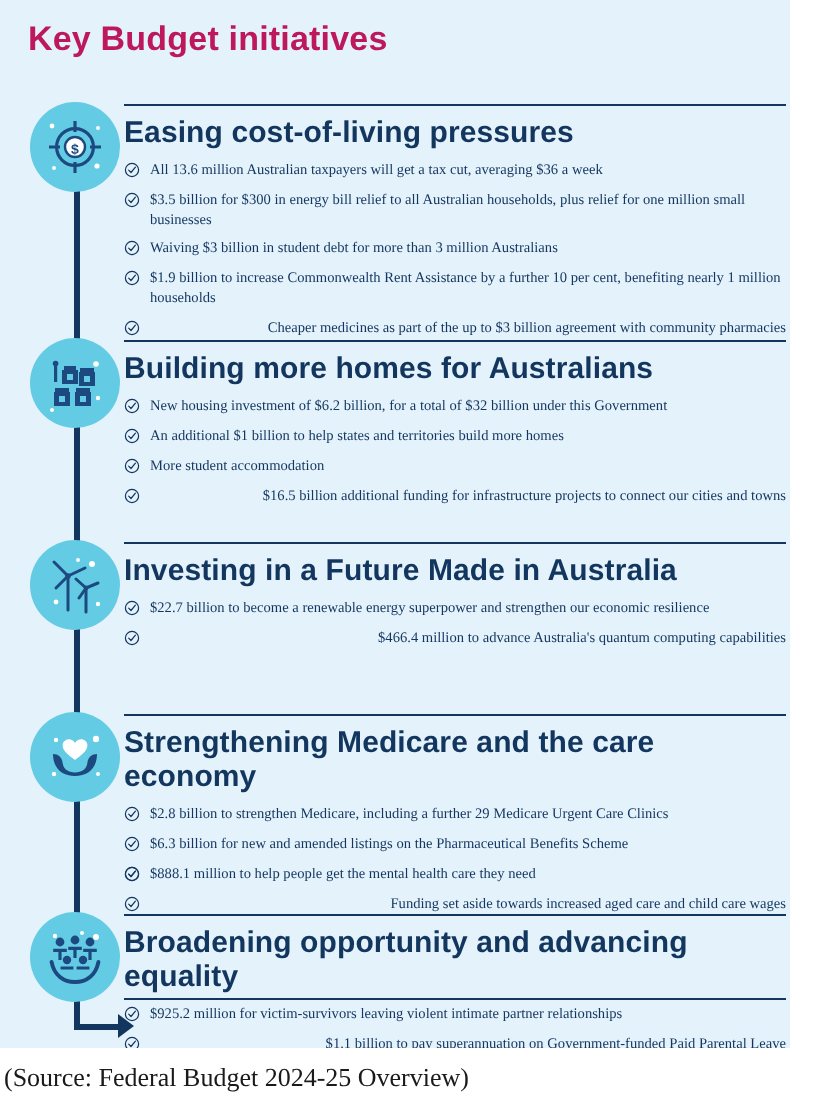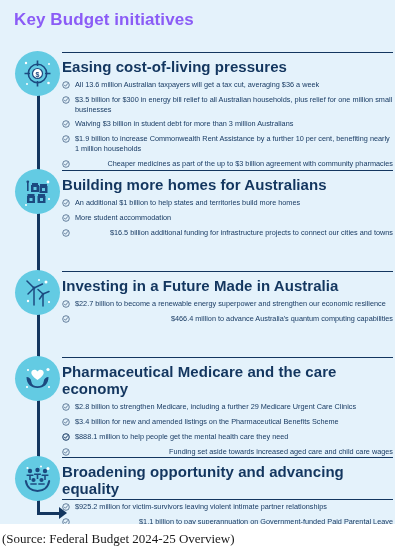--- a/index.html
+++ b/index.html
@@ -20,21 +20,21 @@
     background: #e4f2fb;
     box-sizing: border-box;
     overflow: hidden;
   }
   .page-title {
     position: absolute;
     left: 14px;
     top: 10px;
     font-size: 17px;
     font-weight: bold;
-    color: #8b5cf6;
+    color: #be185d;
     letter-spacing: 0.1px;
   }
   
   .spine {
     position: absolute;
     left: 37px;
     top: 66px;
     width: 2.5px;
     height: 448px;
     background: #13365f;
@@ -97,20 +97,21 @@
     margin: 0;
     padding: 0;
   }
   .bullet {
     position: relative;
     padding-left: 13px;
     font-size: 7.3px;
     line-height: 9.6px;
     color: #13365f;
     margin-bottom: 5.2px;
+    font-family: Liberation Serif, serif;
   }
   .bullet:last-child { margin-bottom: 0; text-align: right; }
   .check-icon {
     position: absolute;
     left: 0;
     top: 1px;
     width: 8px;
     height: 8px;
   }
   .footer-band {
@@ -236,20 +237,27 @@
     </div>
     <div class="panel" style="top:170px">
       <div class="divider"></div>
       <div class="section-title">Building more homes for Australians</div>
       <ul class="bullets">
         <li class="bullet">
           <svg class="check-icon" viewBox="0 0 16 16">
               <circle cx="8" cy="8" r="6.6" fill="none" stroke="#13365f" stroke-width="1.2"></circle>
               <path d="M4.7 8.2 L7 10.5 L11.4 5.2" fill="none" stroke="#13365f" stroke-width="1.2" stroke-linecap="round" stroke-linejoin="round"></path>
             </svg>
+          <span>New housing investment of $6.2 billion, for a total of $32 billion under this Government</span>
+        </li>
+        <li class="bullet">
+          <svg class="check-icon" viewBox="0 0 16 16">
+              <circle cx="8" cy="8" r="6.6" fill="none" stroke="#13365f" stroke-width="1.2"></circle>
+              <path d="M4.7 8.2 L7 10.5 L11.4 5.2" fill="none" stroke="#13365f" stroke-width="1.2" stroke-linecap="round" stroke-linejoin="round"></path>
+            </svg>
           <span>An additional $1 billion to help states and territories build more homes</span>
         </li>
         <li class="bullet">
           <svg class="check-icon" viewBox="0 0 16 16">
               <circle cx="8" cy="8" r="6.6" fill="none" stroke="#13365f" stroke-width="1.2"></circle>
               <path d="M4.7 8.2 L7 10.5 L11.4 5.2" fill="none" stroke="#13365f" stroke-width="1.2" stroke-linecap="round" stroke-linejoin="round"></path>
             </svg>
           <span>More student accommodation</span>
         </li>
         <li class="bullet">
@@ -312,35 +320,35 @@
         <path d="M22.5 15.5 c1.6-3 6.2-2.2 6.2 1.3 c0 3-3.8 5.3-6.2 7.2 c-2.4-1.9-6.2-4.2-6.2-7.2 c0-3.5 4.6-4.3 6.2-1.3 z" fill="#ffffff"></path>
         <path d="M11.5 21 c0 7 4.5 11 11 11 c6.5 0 11-4 11-11 c-2.5 0-4.5 1.6-4.8 4.4 c-0.4 3.3-2.8 4.8-6.2 4.8 c-3.4 0-5.8-1.5-6.2-4.8 c-0.3-2.8-2.3-4.4-4.8-4.4 z" fill="#1c4a80"></path>
         <circle cx="33" cy="13.5" r="1.6" fill="#ffffff"></circle>
         <circle cx="13" cy="14" r="1.1" fill="#ffffff"></circle>
         <circle cx="12" cy="31" r="1.1" fill="#ffffff"></circle>
         <circle cx="34" cy="31" r="1" fill="#ffffff"></circle>
       </svg>
     </div>
     <div class="panel" style="top:357px">
       <div class="divider"></div>
-      <div class="section-title">Pharmaceutical Medicare and the care economy</div>
+      <div class="section-title">Strengthening Medicare and the care economy</div>
       <ul class="bullets">
         <li class="bullet">
           <svg class="check-icon" viewBox="0 0 16 16">
               <circle cx="8" cy="8" r="6.6" fill="none" stroke="#13365f" stroke-width="1.2"></circle>
               <path d="M4.7 8.2 L7 10.5 L11.4 5.2" fill="none" stroke="#13365f" stroke-width="1.2" stroke-linecap="round" stroke-linejoin="round"></path>
             </svg>
           <span>$2.8 billion to strengthen Medicare, including a further 29 Medicare Urgent Care Clinics</span>
         </li>
         <li class="bullet">
           <svg class="check-icon" viewBox="0 0 16 16">
               <circle cx="8" cy="8" r="6.6" fill="none" stroke="#13365f" stroke-width="1.2"></circle>
               <path d="M4.7 8.2 L7 10.5 L11.4 5.2" fill="none" stroke="#13365f" stroke-width="1.2" stroke-linecap="round" stroke-linejoin="round"></path>
             </svg>
-          <span>$3.4 billion for new and amended listings on the Pharmaceutical Benefits Scheme</span>
+          <span>$6.3 billion for new and amended listings on the Pharmaceutical Benefits Scheme</span>
         </li>
         <li class="bullet">
           <svg class="check-icon" viewBox="0 0 16 16">
               <circle cx="8" cy="8" r="6.6" fill="none" stroke="#13365f" stroke-width="1.2"></circle>
               <path d="M4.7 8.2 L7 10.5 L11.4 5.2" fill="none" stroke="#13365f" stroke-width="1.2" stroke-linecap="round" stroke-linejoin="round"></path>
             </svg>
         </li>
         <li class="bullet">
           <svg class="check-icon" viewBox="0 0 16 16">
               <circle cx="8" cy="8" r="6.6" fill="none" stroke="#13365f" stroke-width="1.2"></circle>

